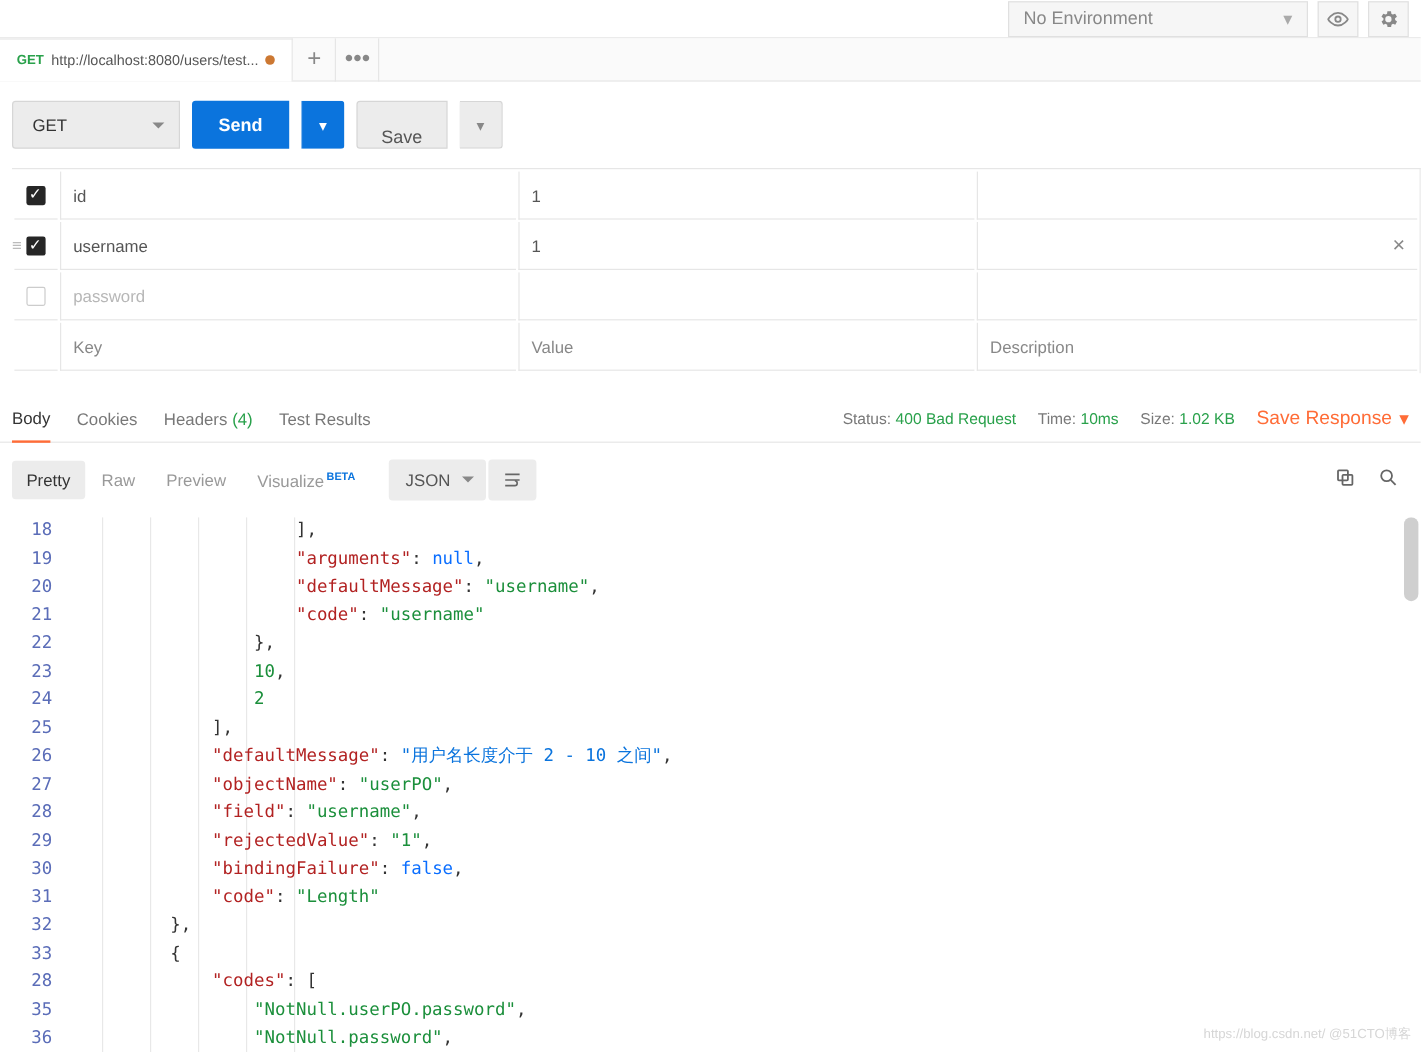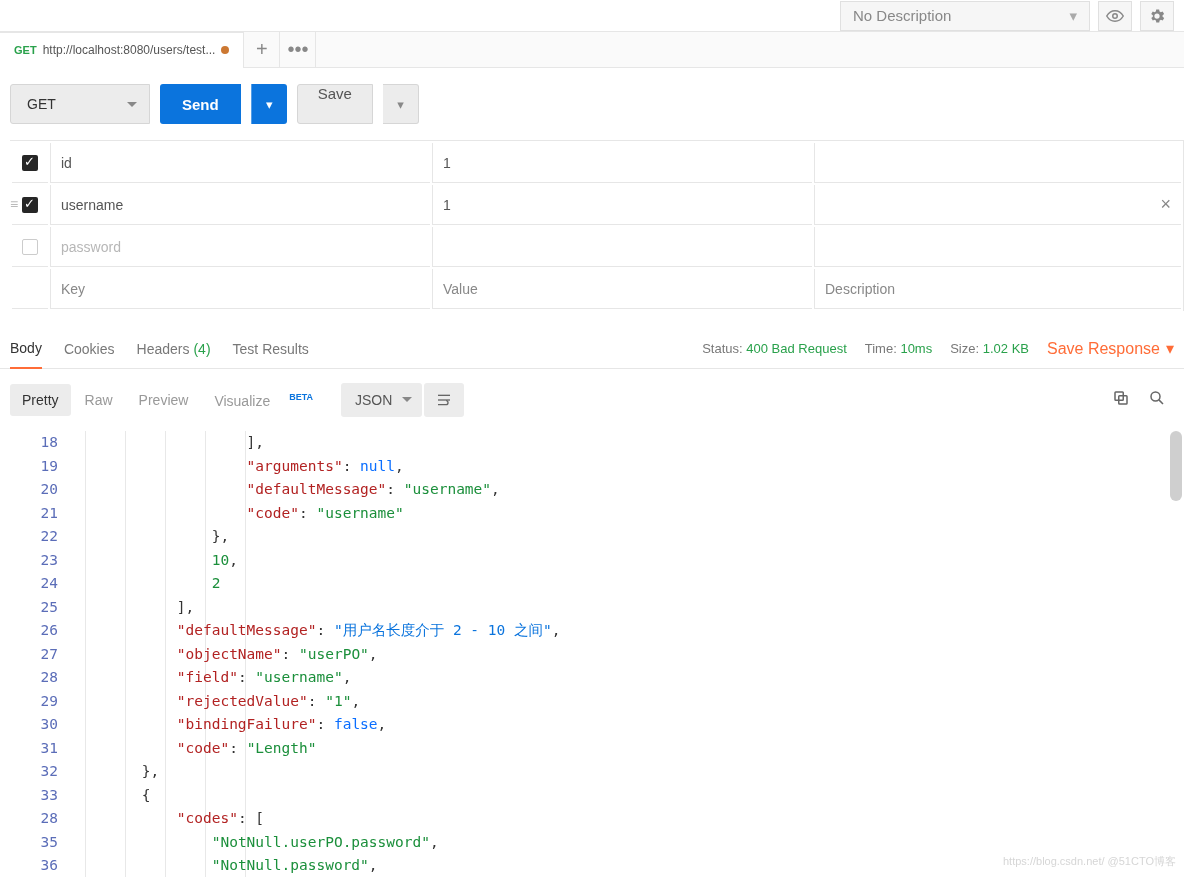--- a/index.html
+++ b/index.html
@@ -15,21 +15,21 @@
 .tab .method { font-weight: 700; font-size: 11px; }
 .tab .dirty { width: 8px; height: 8px; background: #cc7832; border-radius: 50%; }
 .tab-plus, .tab-more { width: 36px; height: 36px; display: flex; align-items: center; justify-content: center; color: #888; cursor: pointer; font-size: 20px; border-right: 1px solid #e6e6e6; }
 
 .request-row { display: flex; align-items: center; gap: 10px; padding: 16px 10px; }
 .method-select { background: #ececec; border: 1px solid #d6d6d6; border-radius: 3px 0 0 3px; height: 40px; padding: 0 30px 0 16px; font-size: 14px; color: #333; position: relative; display: flex; align-items: center; width: 140px; }
 .method-select::after { content: ""; position: absolute; right: 12px; top: 17px; border: 5px solid transparent; border-top-color: #888; }
 .url-input { flex: 1; height: 40px; border: 1px solid #d6d6d6; border-left: none; padding: 0 12px; color: #666; font-size: 15px; background: #ececec; border-radius: 0 3px 3px 0; display: flex; align-items: center; }
 .send-btn { background: #0b74dd; color: #fff; height: 40px; padding: 0 22px; font-size: 15px; font-weight: 600; border-radius: 3px 0 0 3px; display: flex; align-items: center; cursor: pointer; }
 .send-dd { background: #0b74dd; color: #fff; height: 40px; width: 36px; border-radius: 0 3px 3px 0; border-left: 1px solid rgba(255,255,255,.3); display: flex; align-items: center; justify-content: center; }
-.save-btn { background: #ececec; border: 1px solid #d6d6d6; height: 40px; padding: 0 20px; font-size: 15px; color: #555; border-radius: 3px 0 0 3px; display: flex; align-items: flex-start; cursor: pointer; }
+.save-btn { background: #ececec; border: 1px solid #d6d6d6; height: 40px; padding: 0 20px; font-size: 15px; color: #555; border-radius: 3px 0 0 3px; display: flex; align-items: flex-end; cursor: pointer; }
 .save-dd { background: #ececec; border: 1px solid #d6d6d6; border-left: none; height: 40px; width: 36px; display: flex; align-items: center; justify-content: center; border-radius: 0 3px 3px 0; }
 
 .params-table { width: calc(100% - 10px); margin-left: 10px; border-top: 1px solid #e6e6e6; border-right: 1px solid #e6e6e6; }
 .params-table tr td { border-bottom: 1px solid #e6e6e6; border-left: 1px solid #e6e6e6; height: 40px; padding: 0 10px; color: #555; font-size: 14px; }
 .params-table tr td:first-child { width: 34px; border-left: none; text-align: center; }
 .params-table tr.hdr td { color: #888; margin-left: 15px; }
 .chk { width: 16px; height: 16px; display: inline-block; vertical-align: middle; background: #262626; position: relative; border-radius: 2px; }
 .chk.checked::after { content: "✓"; color: #fff; position: absolute; left: 2px; top: -1px; font-size: 13px; }
 .chk.empty { background: #fff; border: 1px solid #ccc; }
 .drag-handle { position: absolute; left: -2px; color: #bbb; font-size: 14px; }
@@ -41,48 +41,48 @@
 .resp-tab.active { color: #333; border-bottom: 2px solid #ff6c37; }
 .resp-tab .count { color: #29a14b; margin-left: 4px; }
 .resp-meta { margin-left: auto; display: flex; align-items: center; gap: 18px; font-size: 13px; }
 .resp-meta .lbl { color: #787878; }
 .resp-meta .val { color: #29a14b; }
 .save-resp { color: #ff6c37; cursor: pointer; display: flex; align-items: center; gap: 6px; font-size: 16px; }
 
 .view-bar { display: flex; align-items: center; gap: 2px; padding: 14px 10px; }
 .viewtab { color: #999; font-size: 14px; padding: 8px 12px; cursor: pointer; border-radius: 3px; }
 .viewtab.active { background: #ececec; color: #333; }
-.viewtab.beta sup { color: #0b74dd; font-size: 9px; font-weight: 600; margin-left: 19px; }
+.viewtab.beta sup { color: #0b74dd; font-size: 9px; font-weight: 600; margin-left: 2px; }
 .format-dd { background: #ececec; height: 34px; padding: 0 30px 0 14px; display: flex; align-items: center; font-size: 14px; color: #555; position: relative; cursor: pointer; border-radius: 3px; margin-left: 14px; }
 .format-dd::after { content: ""; position: absolute; right: 10px; top: 14px; border: 5px solid transparent; border-top-color: #888; }
 .wrap-btn { width: 40px; height: 34px; background: #ececec; border-radius: 3px; display: flex; align-items: center; justify-content: center; cursor: pointer; }
 .view-bar .right-icons { margin-left: auto; display: flex; gap: 18px; font-size: 18px; color: #666; padding-right: 8px; }
 
 .code-area { height: 465px; overflow: hidden; position: relative; margin-left: 10px; font-family: Menlo, Consolas, monospace; font-size: 14.5px; line-height: 23.5px; }
-.code-gutter { position: absolute; left: 0; top: 0; width: 58px; text-align: right; color: #8fa0ff; padding-right: 10px; }
+.code-gutter { position: absolute; left: 16px; top: 0; width: 58px; text-align: left; color: #8fa0ff; padding-right: 10px; }
 .code-gutter .ln { color: #5b6db8; }
 .code-body { position: absolute; left: 62px; top: 0; right: 10px; white-space: pre; }
 .s-key { color: #b22222; }
 .s-str { color: #1b8f3b; }
 .s-num { color: #1b8f3b; }
 .s-null { color: #0a6eff; }
 .s-bool { color: #0a6eff; }
 .s-punct { color: #333; }
 .s-msg { color: #0b74dd; }
 .fold-line { position: absolute; width: 1px; background: #e8e8e8; top: 0; bottom: 0; }
 .scrollbar-v { position: absolute; right: 2px; top: 0; width: 12px; height: 70px; background: #cfcfcf; border-radius: 6px; }
 .watermark { position: absolute; right: 8px; bottom: 8px; color: #d6d6d6; font-size: 11px; }
 </style>
 </head>
 <body>
 
 <div class="top-toolbar">
   <div class="env-area">
     <div class="env-select">
-      <span>No Description</span>
+      <span>No Environment</span>
       <span style="margin-left:auto;color:#aaa">▾</span>
     </div>
     <div class="icon-btn">
       <svg width="18" height="18" viewBox="0 0 24 24" fill="none" stroke="#888" stroke-width="2">
           <path d="M1 12s4-7 11-7 11 7 11 7-4 7-11 7S1 12 1 12z"></path>
           <circle cx="12" cy="12" r="3"></circle>
         </svg>
     </div>
     <div class="icon-btn">
       <svg width="18" height="18" viewBox="0 0 24 24" fill="#888">

